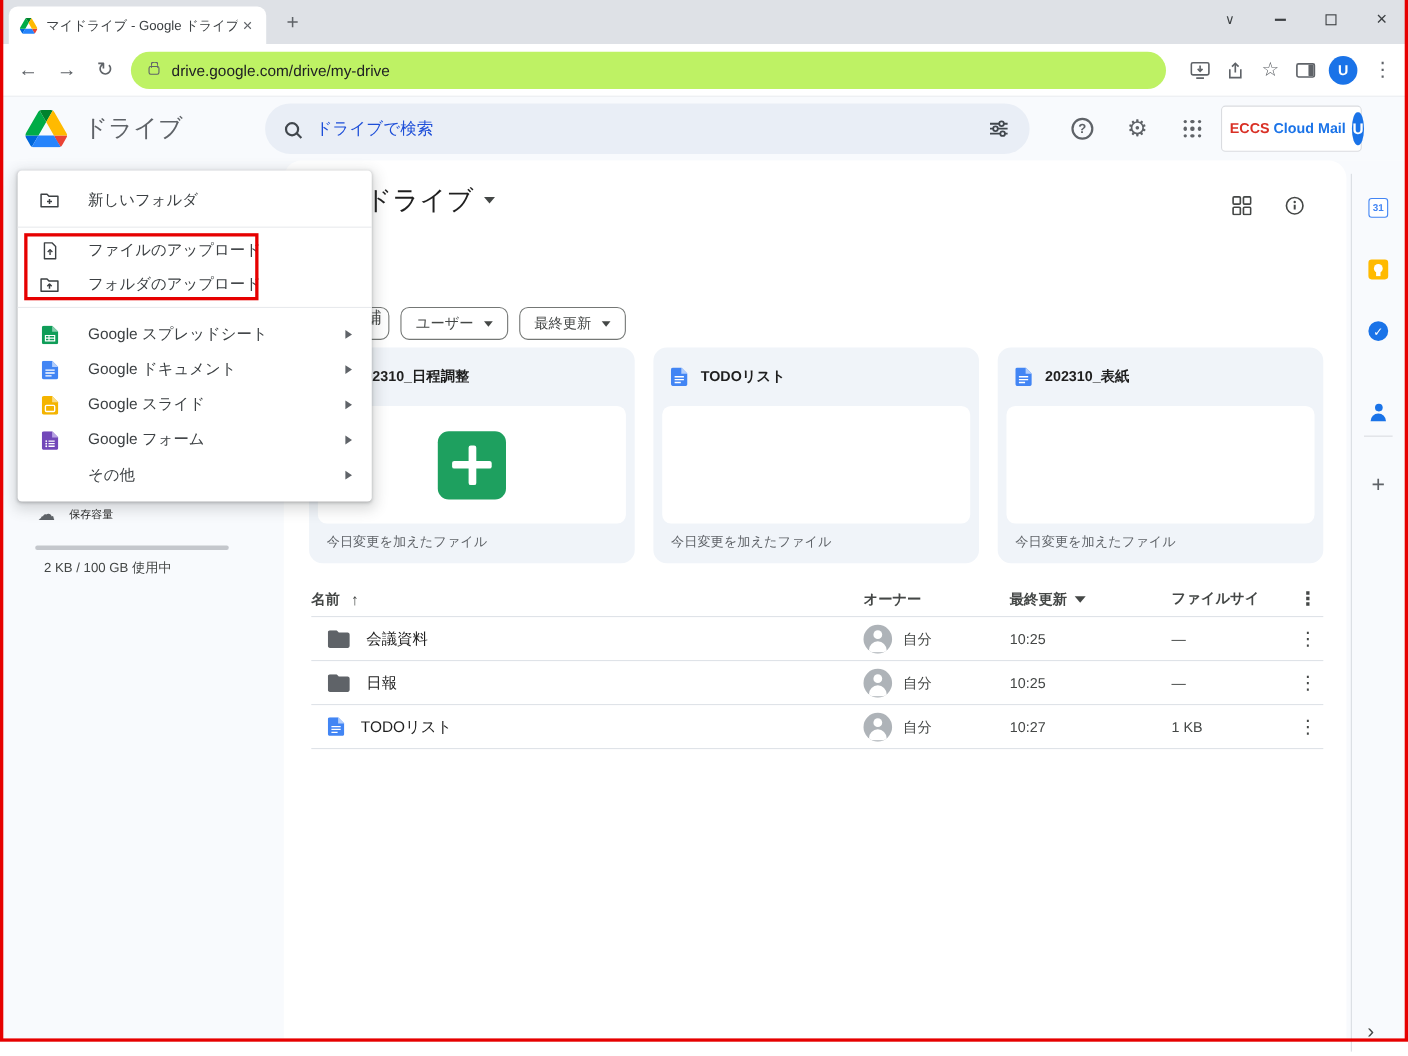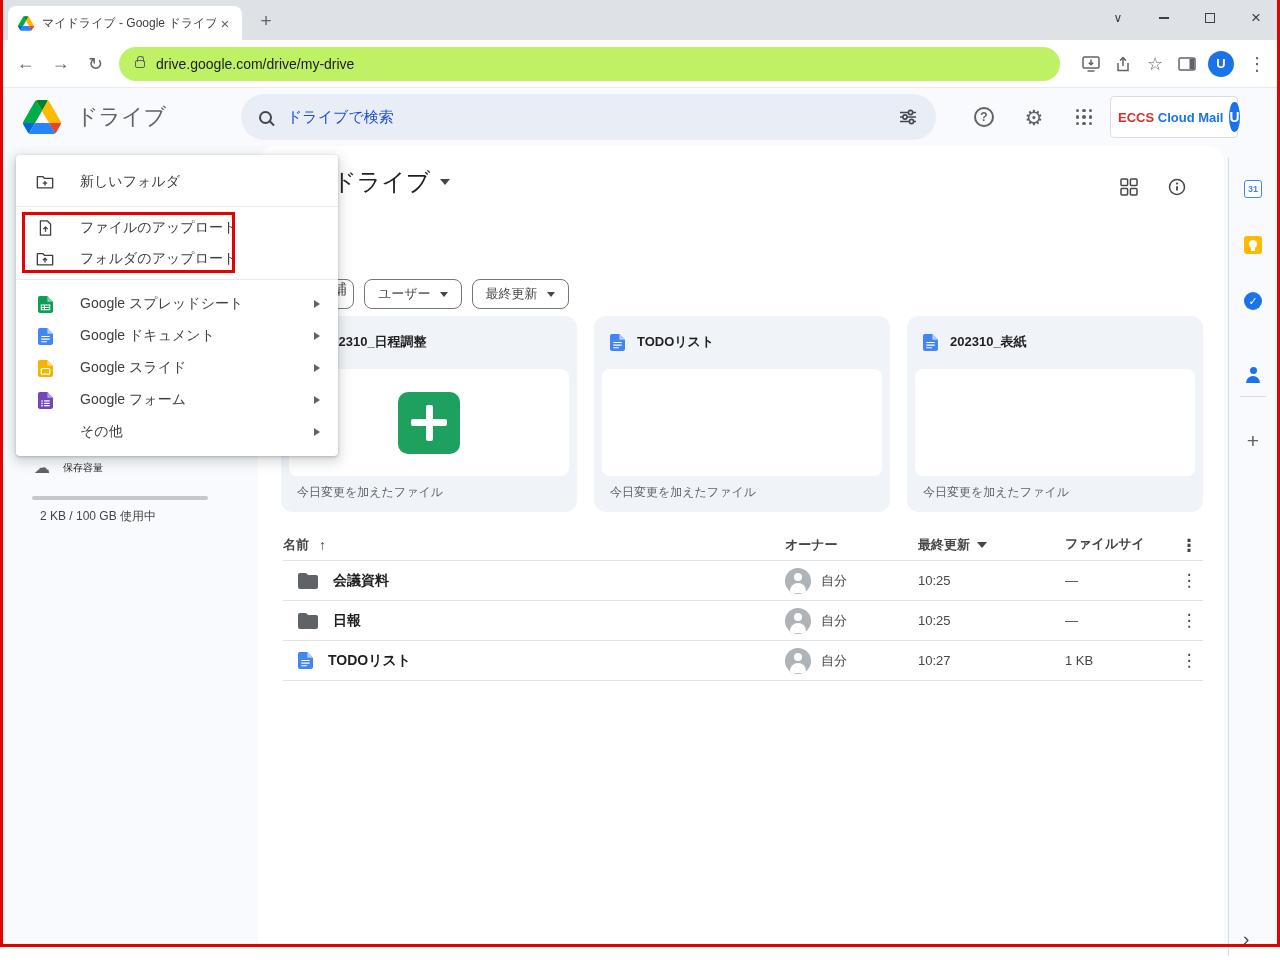--- a/index.html
+++ b/index.html
@@ -101,21 +101,21 @@
   .scard-cap { position:absolute; left:16px; bottom:11px; font-size:12px; color:#5f6368; }
 
   
   .ftable { position:absolute; left:25px; top:384px; width:920px; }
   .frow { display:grid; grid-template-columns:502px 133px 147px 110px 28px; align-items:center;
           border-bottom:1px solid #dfe3e8; }
   .frow.head { height:31px; font-size:13px; color:#444746; font-weight:bold; }
   .frow.body { height:40px; font-size:14px; }
   .cell-name { display:flex; align-items:center; gap:15px; padding-left:15px; }
   .head .cell-name { padding-left:0; gap:10px; }
-  .fname { color:#1f1f1f; font-weight:700; }
+  .fname { color:#1f1f1f; font-weight:400; }
   .cell-owner { display:flex; align-items:center; gap:10px; color:#444746; font-size:13px; }
   .owner-avatar { width:26px; height:26px; border-radius:50%; background:#aeb3b8; position:relative; overflow:hidden; }
   .owner-avatar::before { content:""; position:absolute; left:9px; top:5px; width:8px; height:8px; background:#fff; border-radius:50%; }
   .owner-avatar::after  { content:""; position:absolute; left:5px; top:15px; width:16px; height:10px; background:#fff; border-radius:8px 8px 0 0; }
   .cell-mod { color:#444746; font-size:13px; display:flex; align-items:center; gap:7px; }
   .cell-size { color:#444746; font-size:13px; }
   .size-clip { display:inline-block; max-width:79px; overflow:hidden; white-space:nowrap; }
   .cell-kebab { color:#444746; font-size:17px; text-align:center; }
   .sort-arrow { font-size:14px; color:#444746; }
 

